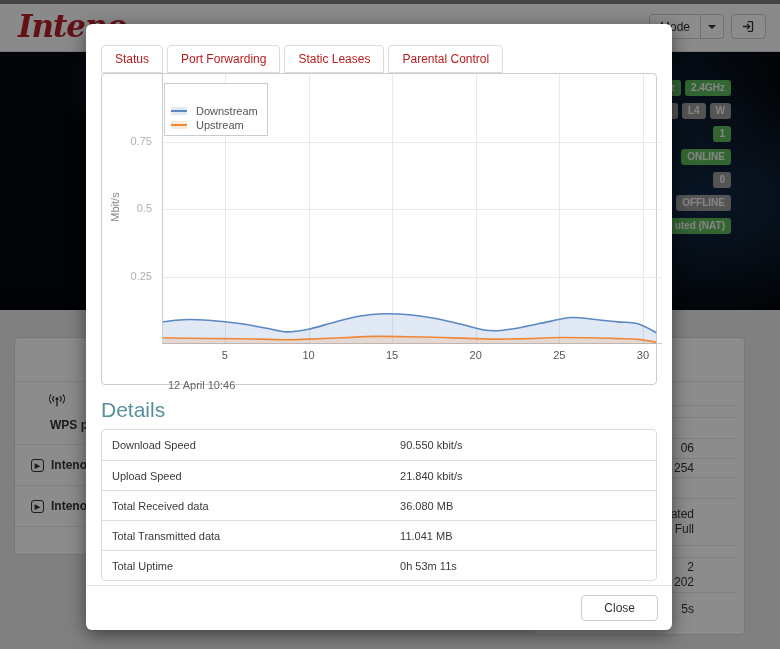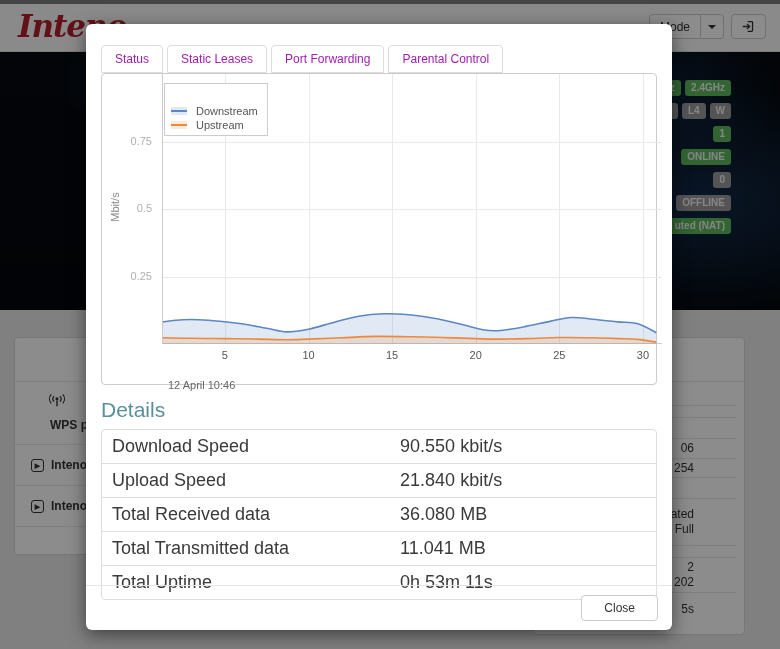--- a/index.html
+++ b/index.html
@@ -79,21 +79,21 @@
   
   .overlay { position:absolute; left:0; top:0; width:780px; height:649px; background:rgba(0,0,0,0.45); z-index:10; }
   .modal {
     position:absolute; left:86px; top:24px; width:586px; height:606px;
     background:#fff; border-radius:6px; z-index:20; box-shadow:0 5px 18px rgba(0,0,0,.5);
     padding:15px 15px 0;
   }
   .tabs { display:flex; gap:4px; margin-top:6px; }
   .tab {
     border:1px solid #ddd; border-radius:4px 4px 0 0; padding:6px 13px;
-    font-size:12px; color:#a21caf; background:#fff; cursor:pointer; white-space:nowrap;
+    font-size:12px; color:#b91c1c; background:#fff; cursor:pointer; white-space:nowrap;
   }
   .tab.active { background:#f0ac13; border-color:#f0ac13; color:#fff; }
 
   .chart-box { position:relative; height:312px; border:1px solid #ccc; border-radius:4px; }
   .ylab {
     position:absolute; width:270px; left:-122px; top:127px;
     transform:rotate(-90deg); text-align:center; font-size:11px; color:#888;
   }
   .ytick { position:absolute; left:0; width:50px; text-align:right; font-size:11px; color:#b0b0b0; }
   .plot {
@@ -108,21 +108,21 @@
   .legend {
     position:absolute; left:1px; top:9px; background:rgba(255,255,255,0.92);
     border:1px solid #ccc; padding:20px 9px 3px 6px; z-index:3;
   }
   .legend-item { display:flex; align-items:center; gap:9px; height:14px; font-size:11px; color:#555; }
   .swatch { width:16px; height:8px; position:relative; }
   .swatch .ln { position:absolute; left:0; right:0; top:3px; height:2px; }
 
   .details-h { font-size:21px; color:#578f9b; margin-top:13px; font-weight:normal; }
   .dtable { margin-top:7px; border:1px solid #ddd; border-radius:4px; overflow:hidden; }
-  .drow { display:flex; border-top:1px solid #ddd; min-height:30px; align-items:center; font-size:18px; color:#3a3a3a; }
+  .drow { display:flex; border-top:1px solid #ddd; min-height:30px; align-items:center; font-size:11px; color:#3a3a3a; }
   .drow:first-child { border-top:none; }
   .dlabel { width:52%; padding:6px 10px; }
   .dvalue { padding:6px 10px; }
 
   .modal-footer {
     position:absolute; left:0; right:0; bottom:0; height:45px;
     border-top:1px solid #e5e5e5; display:flex; justify-content:flex-end; align-items:center; padding:0 14px;
   }
   .close-btn {
     border:1px solid #ccc; background:#fff; border-radius:4px; font-size:12px;
@@ -219,22 +219,22 @@
 202</div>
       <div class="rc-row">5s</div>
     </div>
 </div>
 
 <div class="overlay"></div>
 
 <div class="modal">
   <div class="tabs" id="tabs">
       <div class="tab">Status</div>
+      <div class="tab">Port Forwarding</div>
       <div class="tab">Static Leases</div>
-      <div class="tab">Port Forwarding</div>
       <div class="tab">Parental Control</div>
     </div>
 
   <div class="chart-box">
     <div class="ylab">Mbit/s</div>
     <div id="yticks">
         <div class="ytick" style="top: 195.5px;">0.25</div>
         <div class="ytick" style="top: 128px;">0.5</div>
         <div class="ytick" style="top: 60.5px;">0.75</div>
       </div>

